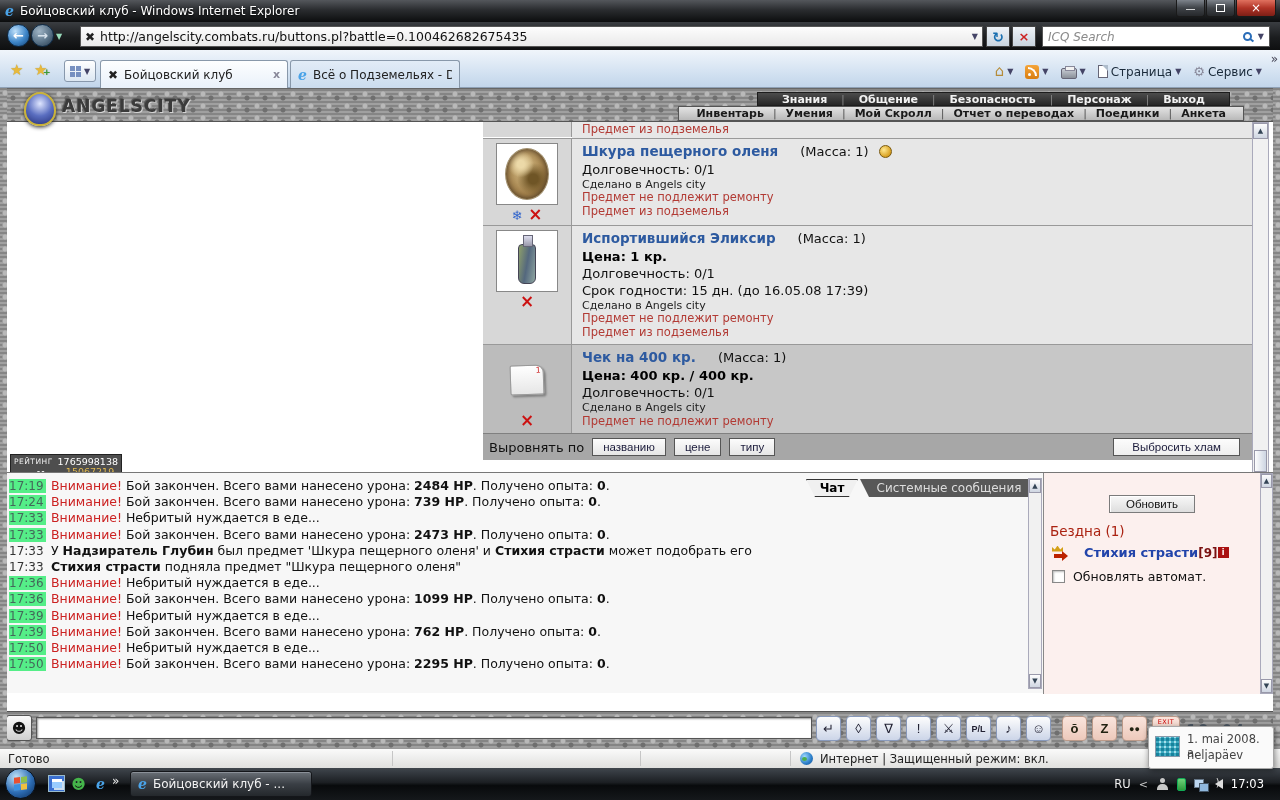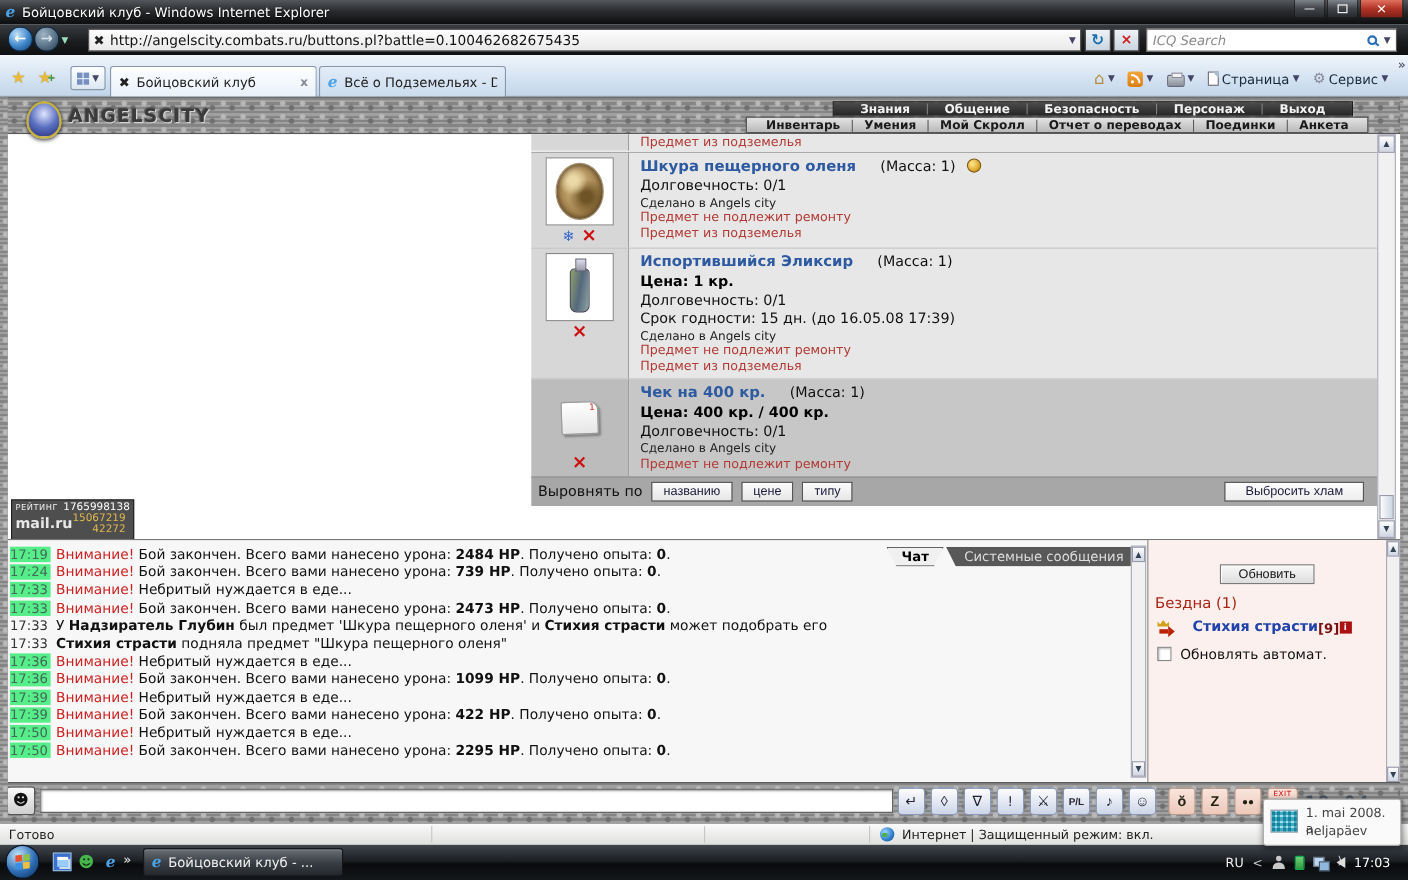--- a/index.html
+++ b/index.html
@@ -153,21 +153,21 @@
   #counter { position:absolute; left:3px; top:332px; width:112px; height:37px; background:#4e4e4e; border:1px solid #222;
     color:#ddd; padding:1px 3px; }
   #counter .c-top { display:flex; justify-content:space-between; align-items:center; }
   #counter .c-label { font-size:7.5px; letter-spacing:.5px; color:#eee; }
   #counter .c-v1 { font-size:9.5px; color:#fff; }
   #counter .c-bottom { display:flex; justify-content:flex-start; }
   #counter .c-brand { font-size:13px; font-weight:bold; color:#e8e8e8; line-height:20px; }
   #counter .c-nums { text-align:right; font-size:9.5px; color:#e0b84e; line-height:10px; }
 
   
-  #chatband { position:absolute; left:0; top:490px; width:1280px; height:221px; background:#f7f7f7; border-top:1px solid #777; }
+  #chatband { position:absolute; left:0; top:472px; width:1280px; height:221px; background:#f7f7f7; border-top:1px solid #777; }
   #chatlog { position:absolute; left:9px; top:5px; width:1016px; height:212px; overflow:hidden; }
   .chat-line { height:16.2px; white-space:nowrap; overflow:hidden; font-size:12.5px; color:#111; }
   .ts { display:inline-block; width:37px; font-size:12px; color:#333; margin-right:5px; text-align:left; }
   .ts.hl { background:#55ee88; color:#44685a; }
   .p-red { color:#cc2222; }
   .p-b { font-weight:bold; }
   .chat-tab { position:absolute; top:6px; height:18px; line-height:18px; text-align:center; font-size:12px;
     clip-path:polygon(0 0,100% 0,calc(100% - 9px) 100%,9px 100%); }
   #tab-chat { left:806px; width:52px; background:#f0f0f0; color:#000; font-weight:bold; box-shadow:inset 0 0 0 1px #333; }
   #tab-sys { left:860px; width:178px; background:#585858; color:#ddd; }
@@ -466,21 +466,21 @@
   <div id="chatlog">
       <div class="chat-line"><span class="ts hl">17:19</span><span class="p-red">Внимание!</span><span> Бой закончен. Всего вами нанесено урона: </span><span class="p-b">2484 HP</span><span>. Получено опыта: </span><span class="p-b">0</span><span>.</span></div>
       <div class="chat-line"><span class="ts hl">17:24</span><span class="p-red">Внимание!</span><span> Бой закончен. Всего вами нанесено урона: </span><span class="p-b">739 HP</span><span>. Получено опыта: </span><span class="p-b">0</span><span>.</span></div>
       <div class="chat-line"><span class="ts hl">17:33</span><span class="p-red">Внимание!</span><span> Небритый нуждается в еде...</span></div>
       <div class="chat-line"><span class="ts hl">17:33</span><span class="p-red">Внимание!</span><span> Бой закончен. Всего вами нанесено урона: </span><span class="p-b">2473 HP</span><span>. Получено опыта: </span><span class="p-b">0</span><span>.</span></div>
       <div class="chat-line"><span class="ts">17:33</span><span>У </span><span class="p-b">Надзиратель Глубин</span><span> был предмет 'Шкура пещерного оленя' и </span><span class="p-b">Стихия страсти</span><span> может подобрать его</span></div>
       <div class="chat-line"><span class="ts">17:33</span><span class="p-b">Стихия страсти</span><span> подняла предмет "Шкура пещерного оленя"</span></div>
       <div class="chat-line"><span class="ts hl">17:36</span><span class="p-red">Внимание!</span><span> Небритый нуждается в еде...</span></div>
       <div class="chat-line"><span class="ts hl">17:36</span><span class="p-red">Внимание!</span><span> Бой закончен. Всего вами нанесено урона: </span><span class="p-b">1099 HP</span><span>. Получено опыта: </span><span class="p-b">0</span><span>.</span></div>
       <div class="chat-line"><span class="ts hl">17:39</span><span class="p-red">Внимание!</span><span> Небритый нуждается в еде...</span></div>
-      <div class="chat-line"><span class="ts hl">17:39</span><span class="p-red">Внимание!</span><span> Бой закончен. Всего вами нанесено урона: </span><span class="p-b">422 HP</span><span>. Получено опыта: </span><span class="p-b">0</span><span>.</span></div>
+      <div class="chat-line"><span class="ts hl">17:39</span><span class="p-red">Внимание!</span><span> Бой закончен. Всего вами нанесено урона: </span><span class="p-b">762 HP</span><span>. Получено опыта: </span><span class="p-b">0</span><span>.</span></div>
       <div class="chat-line"><span class="ts hl">17:50</span><span class="p-red">Внимание!</span><span> Небритый нуждается в еде...</span></div>
       <div class="chat-line"><span class="ts hl">17:50</span><span class="p-red">Внимание!</span><span> Бой закончен. Всего вами нанесено урона: </span><span class="p-b">2295 HP</span><span>. Получено опыта: </span><span class="p-b">0</span><span>.</span></div>
     </div>
   <div id="tab-chat" class="chat-tab">Чат</div>
   <div id="tab-sys" class="chat-tab">Системные сообщения</div>
   <div id="chat-scroll" class="vscroll">
     <div class="scrollbtn" style="top:0;height:14px">▲</div>
     <div class="scrollbtn" style="bottom:0;height:14px">▼</div>
   </div>
   <div id="panel">

